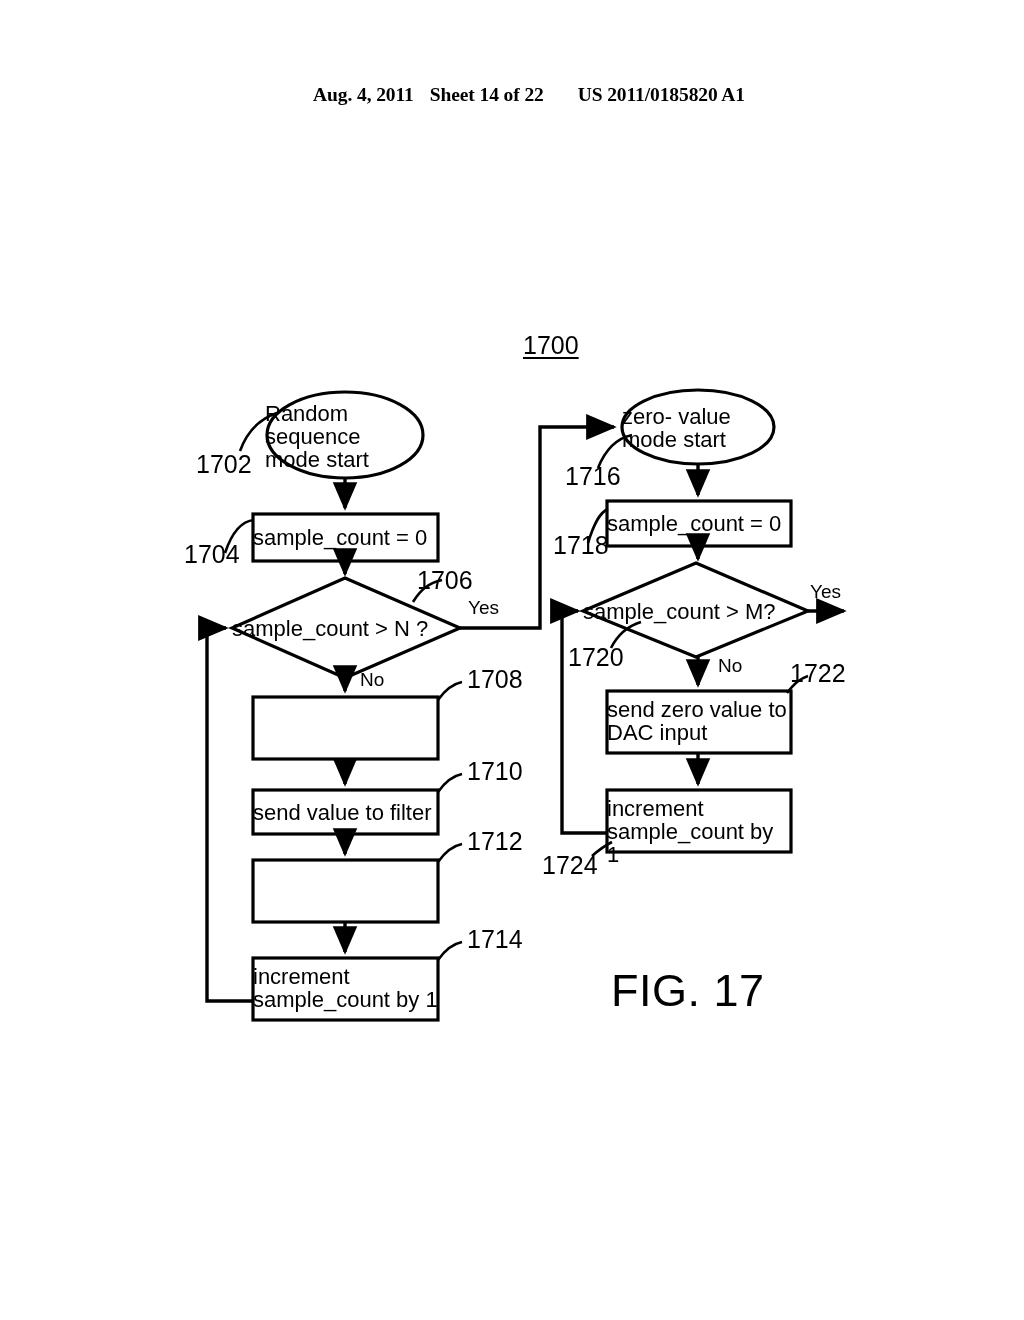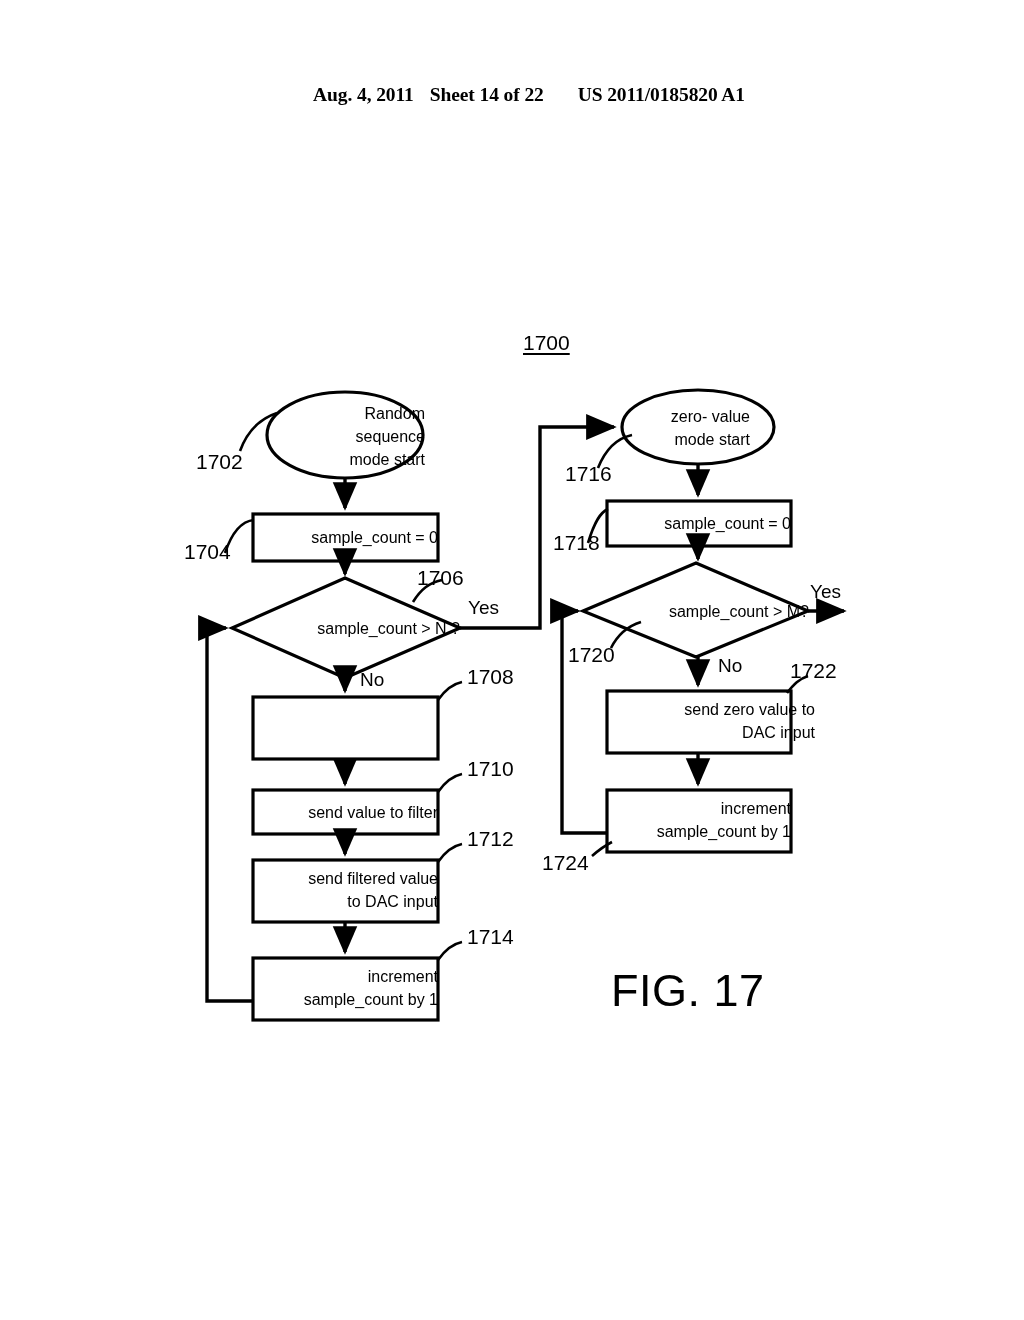--- a/index.html
+++ b/index.html
@@ -52,34 +52,34 @@
   .fig-label {
     position: absolute;
     font-family: "Liberation Sans", sans-serif;
     font-size: 45px;
     letter-spacing: 0.5px;
     white-space: nowrap;
   }
   .ref-num {
     position: absolute;
     font-family: "Liberation Sans", sans-serif;
-    font-size: 21px;
+    font-size: 25px;
     white-space: nowrap;
     letter-spacing: 0px;
   }
   .ref-num.underlined {
     text-decoration: underline;
     text-underline-offset: 3px;
   }
   .node-text {
     position: absolute;
     font-family: "Liberation Sans", sans-serif;
-    font-size: 16px;
+    font-size: 22px;
     line-height: 23px;
-    text-align: right;
+    text-align: left;
     white-space: pre-line;
     pointer-events: none;
   }
   .edge-label {
     position: absolute;
     font-family: "Liberation Sans", sans-serif;
     font-size: 19px;
     white-space: nowrap;
   }
 </style>
@@ -169,22 +169,20 @@
 sequence
 mode start</div>
 
   <div class="node-text" style="left:253px; top:526px; width:185px;">sample_count = 0</div>
 
   <div class="node-text" style="left:232px; top:617px; width:228px;">sample_count &gt; N ?</div>
 
 
   <div class="node-text" style="left:253px; top:801px; width:185px;">send value to filter</div>
 
-  <div class="node-text" style="left:253px; top:867px; width:185px;">send filtered value
-to DAC input</div>
 
   <div class="node-text" style="left:253px; top:965px; width:185px;">increment
 sample_count by 1</div>
 
   <div class="node-text" style="left:622px; top:405px; width:128px;">zero- value
 mode start</div>
 
   <div class="node-text" style="left:607px; top:512px; width:184px;">sample_count = 0</div>
 
   <div class="node-text" style="left:583px; top:600px; width:226px;">sample_count &gt; M?</div>

